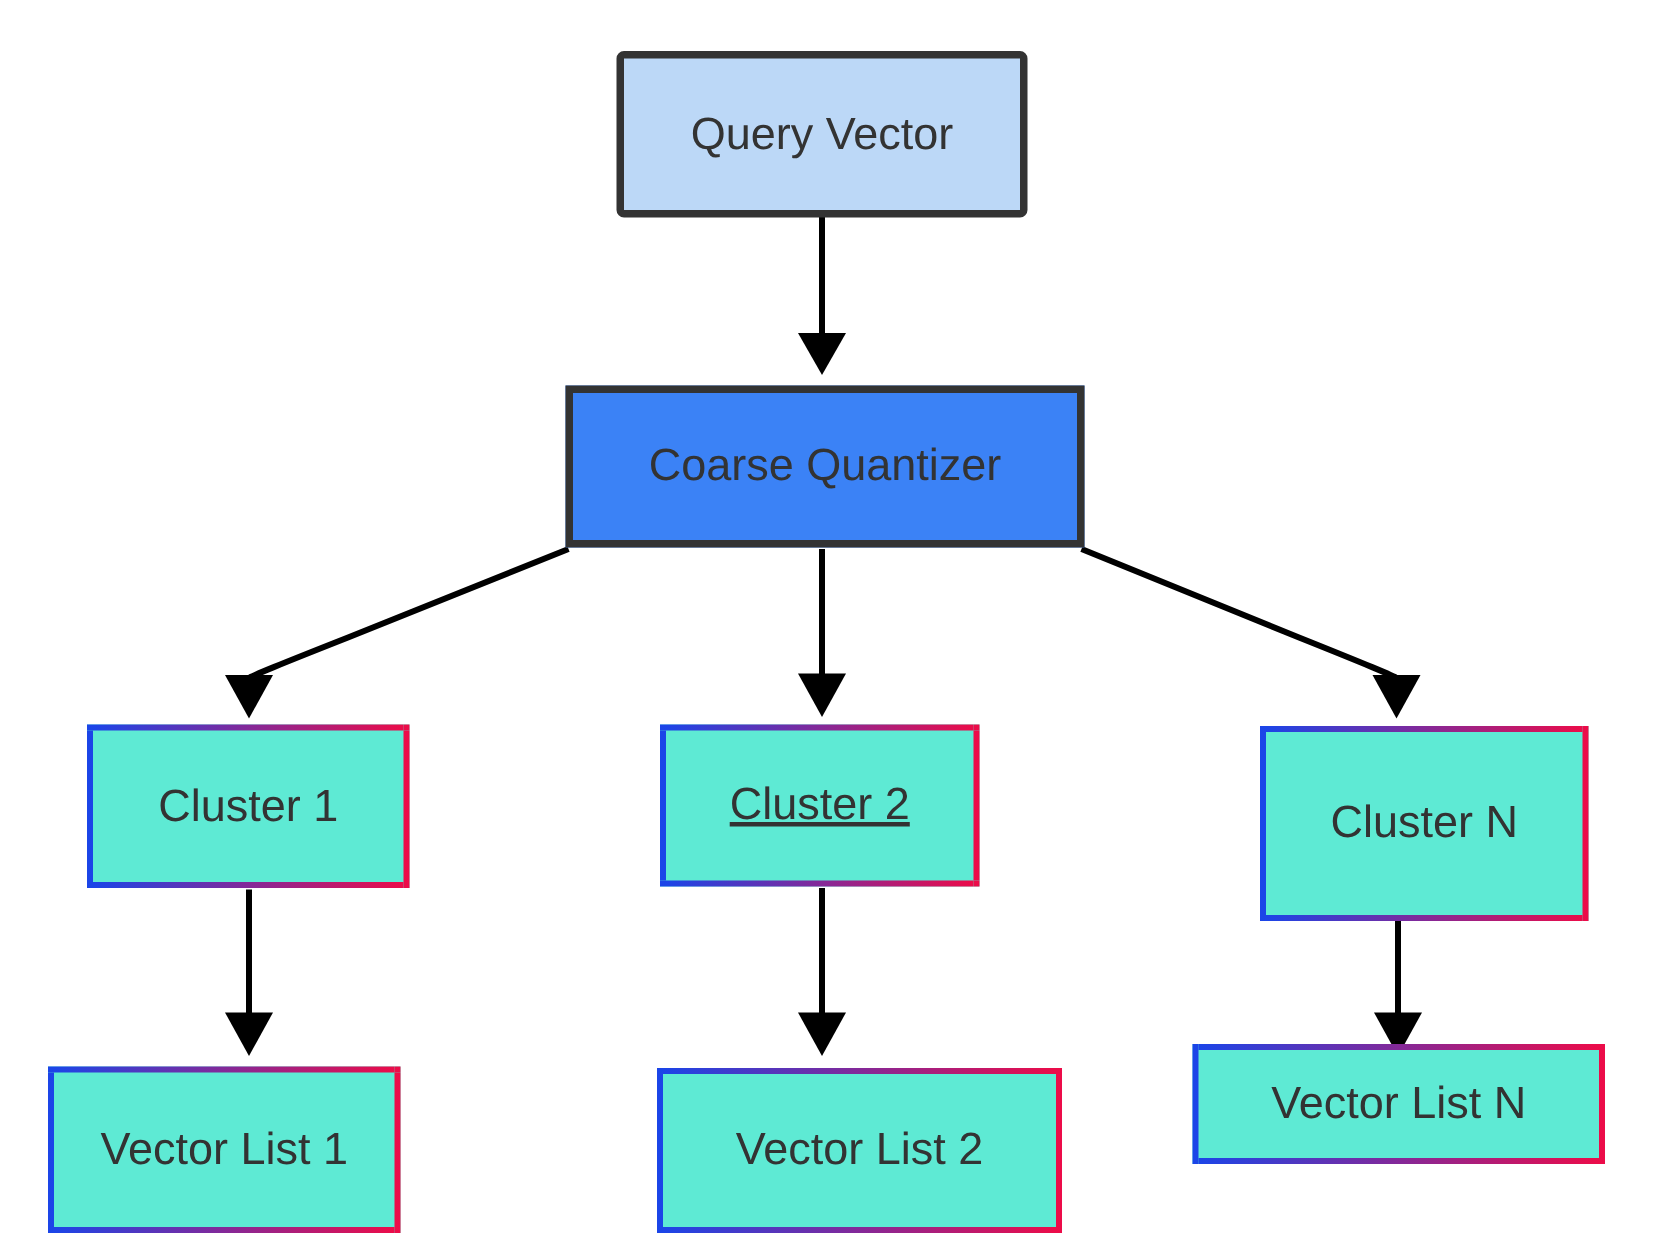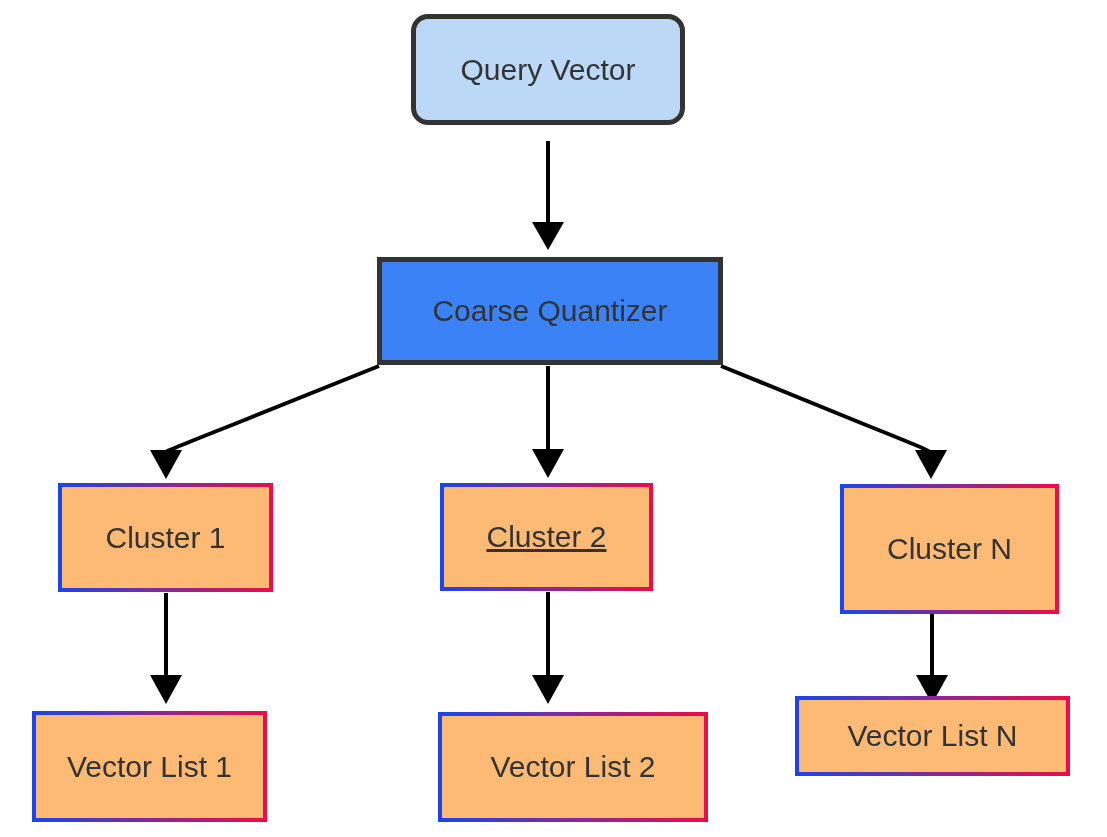--- a/index.html
+++ b/index.html
@@ -21,28 +21,28 @@
   }
   .node {
     position: absolute;
     display: flex;
     align-items: center;
     justify-content: center;
     box-sizing: border-box;
     font-size: 30px;
     color: #333333;
     text-align: center;
-    background: #fdba74;
+    background: #5eead4;
   }
   .node-query {
-    left: 411px; top: 14px;
+    left: 411px; top: 34px;
     width: 274px; height: 111px;
     background: #bcd8f7;
     border: 5px solid #333333;
-    border-radius: 17px;
+    border-radius: 5px;
   }
   .node-quantizer {
     left: 377px; top: 257px;
     width: 346px; height: 108px;
     background: #3b82f6;
     border: 5px solid #333333;
   }
   .node-gradient {
     border: 4px solid transparent;
     border-image: linear-gradient(90deg, #1b45e8, #ec0c49) 1;

